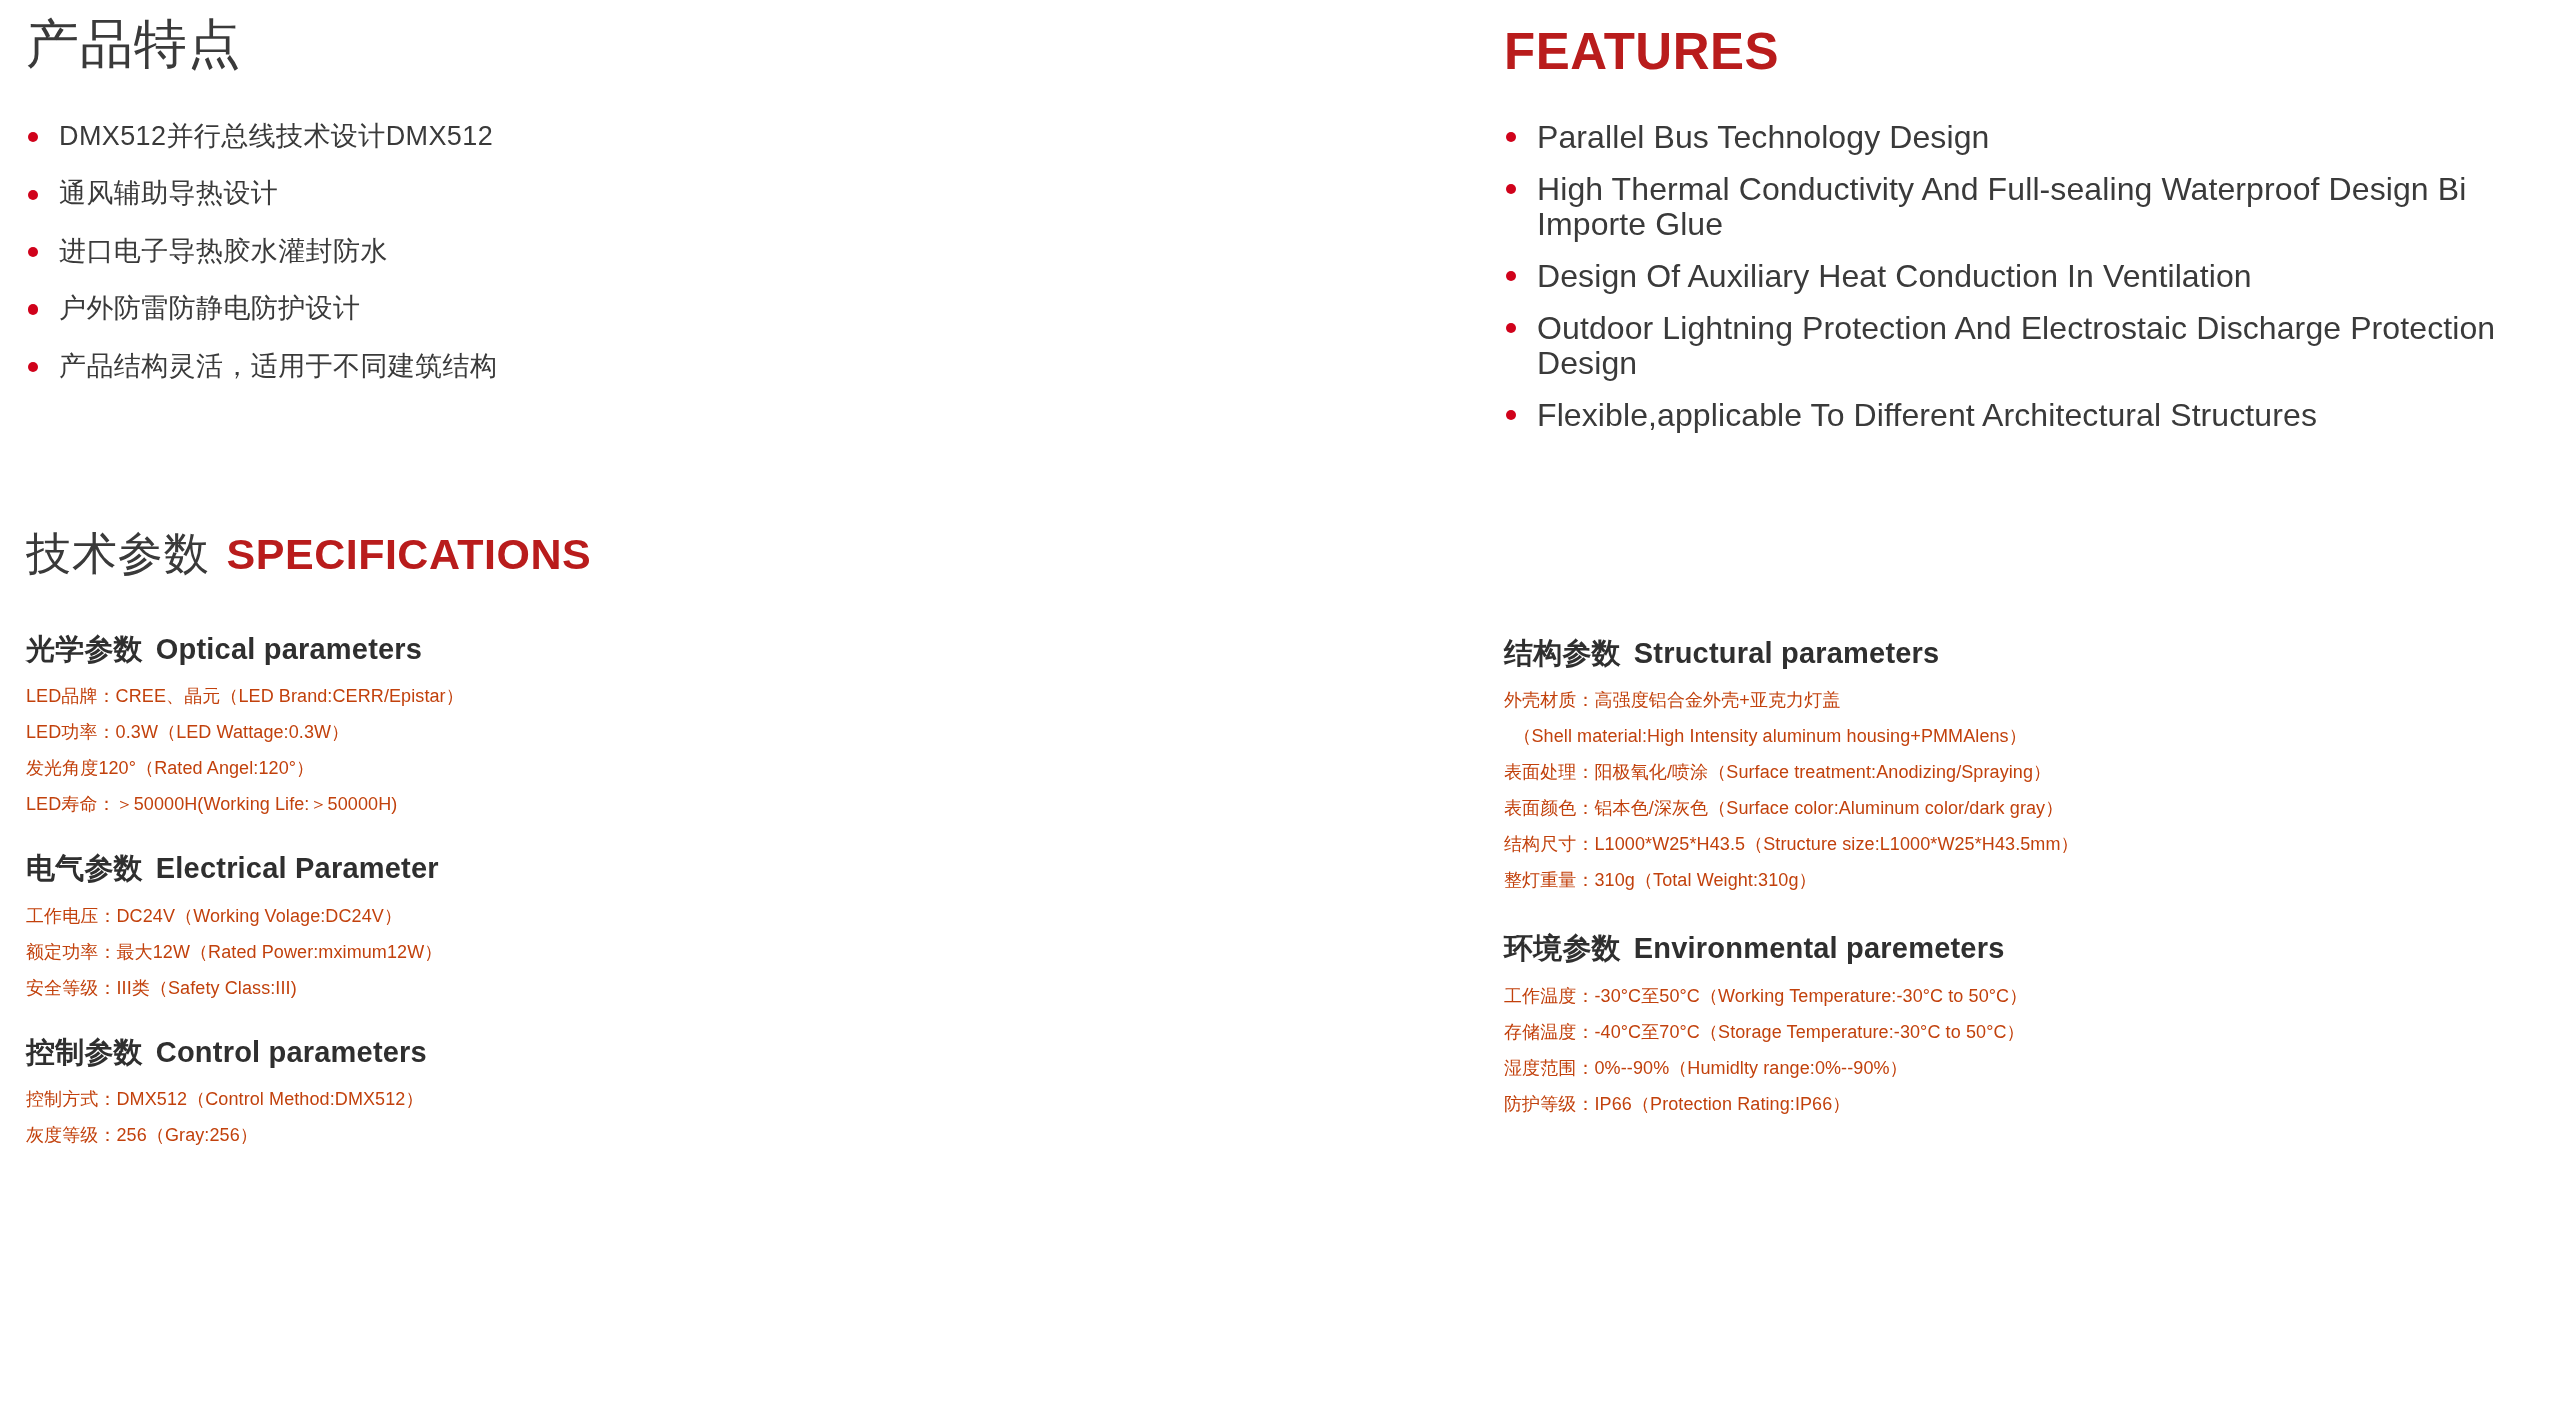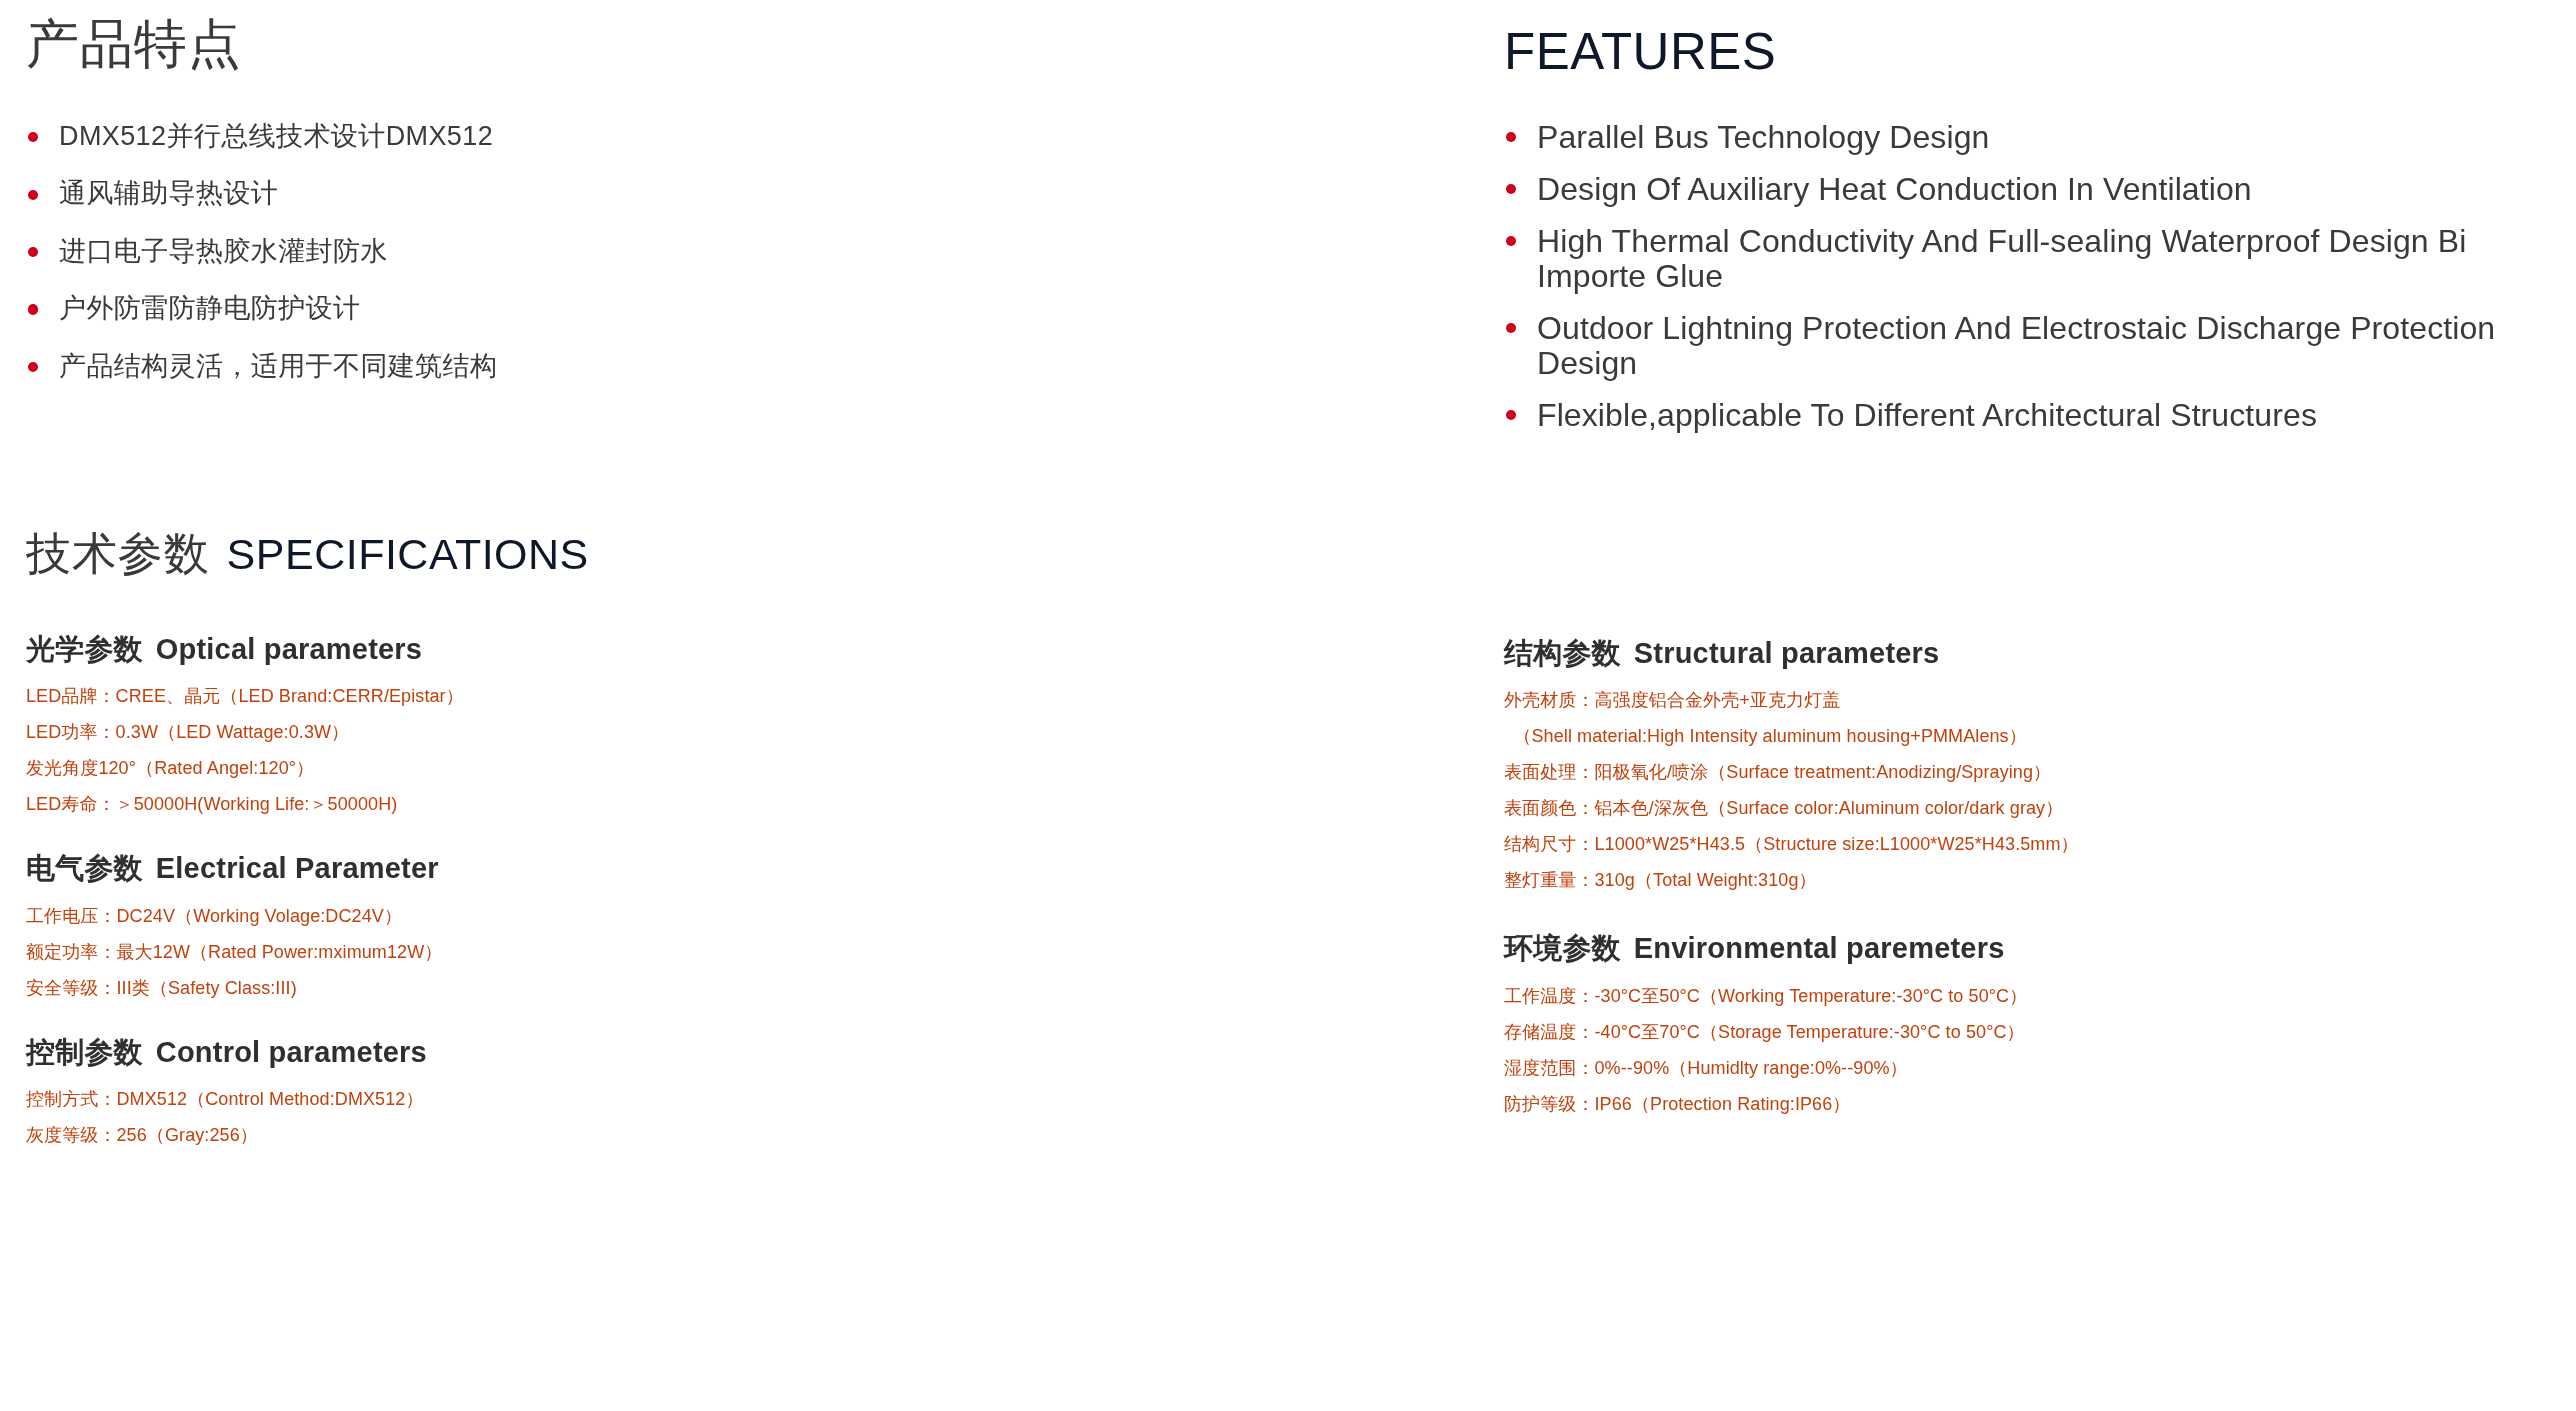--- a/index.html
+++ b/index.html
@@ -25,22 +25,22 @@
   .title-cn {
     font-size: 53px;
     font-weight: 400;
     color: #3a3a3a;
     letter-spacing: 0.9px;
     line-height: 1;
     white-space: nowrap;
   }
   .title-en-red {
     font-size: 51px;
-    font-weight: 400;
-    color: #0f172a;
+    font-weight: 700;
+    color: #b91c1c;
     letter-spacing: 0.5px;
     line-height: 1;
     white-space: nowrap;
   }
 
   
   .features-cn-title { position: absolute; left: 26px; top: 17px; }
   
   .features-en-title { position: absolute; left: 1504px; top: 26px; }
 
@@ -136,22 +136,22 @@
       <li><span class="dot"></span><span>通风辅助导热设计</span></li>
       <li><span class="dot"></span><span>进口电子导热胶水灌封防水</span></li>
       <li><span class="dot"></span><span>户外防雷防静电防护设计</span></li>
       <li><span class="dot"></span><span>产品结构灵活，适用于不同建筑结构</span></li>
     </ul>
 
   <div class="title-en-red features-en-title">FEATURES</div>
 
   <ul class="bullets en-bullets" id="en-bullets">
       <li><span class="dot"></span><span>Parallel Bus Technology Design</span></li>
+      <li><span class="dot"></span><span>High Thermal Conductivity And Full-sealing Waterproof Design Bi Importe Glue</span></li>
       <li><span class="dot"></span><span>Design Of Auxiliary Heat Conduction In Ventilation</span></li>
-      <li><span class="dot"></span><span>High Thermal Conductivity And Full-sealing Waterproof Design Bi Importe Glue</span></li>
       <li><span class="dot"></span><span>Outdoor Lightning Protection And Electrostaic Discharge Protection Design</span></li>
       <li><span class="dot"></span><span>Flexible,applicable To Different Architectural Structures</span></li>
     </ul>
 
   <div class="spec-title-row">
     <span class="title-cn">技术参数</span>
     <span class="title-en-red">SPECIFICATIONS</span>
   </div>
 
   <div class="specs-left" id="specs-left">

